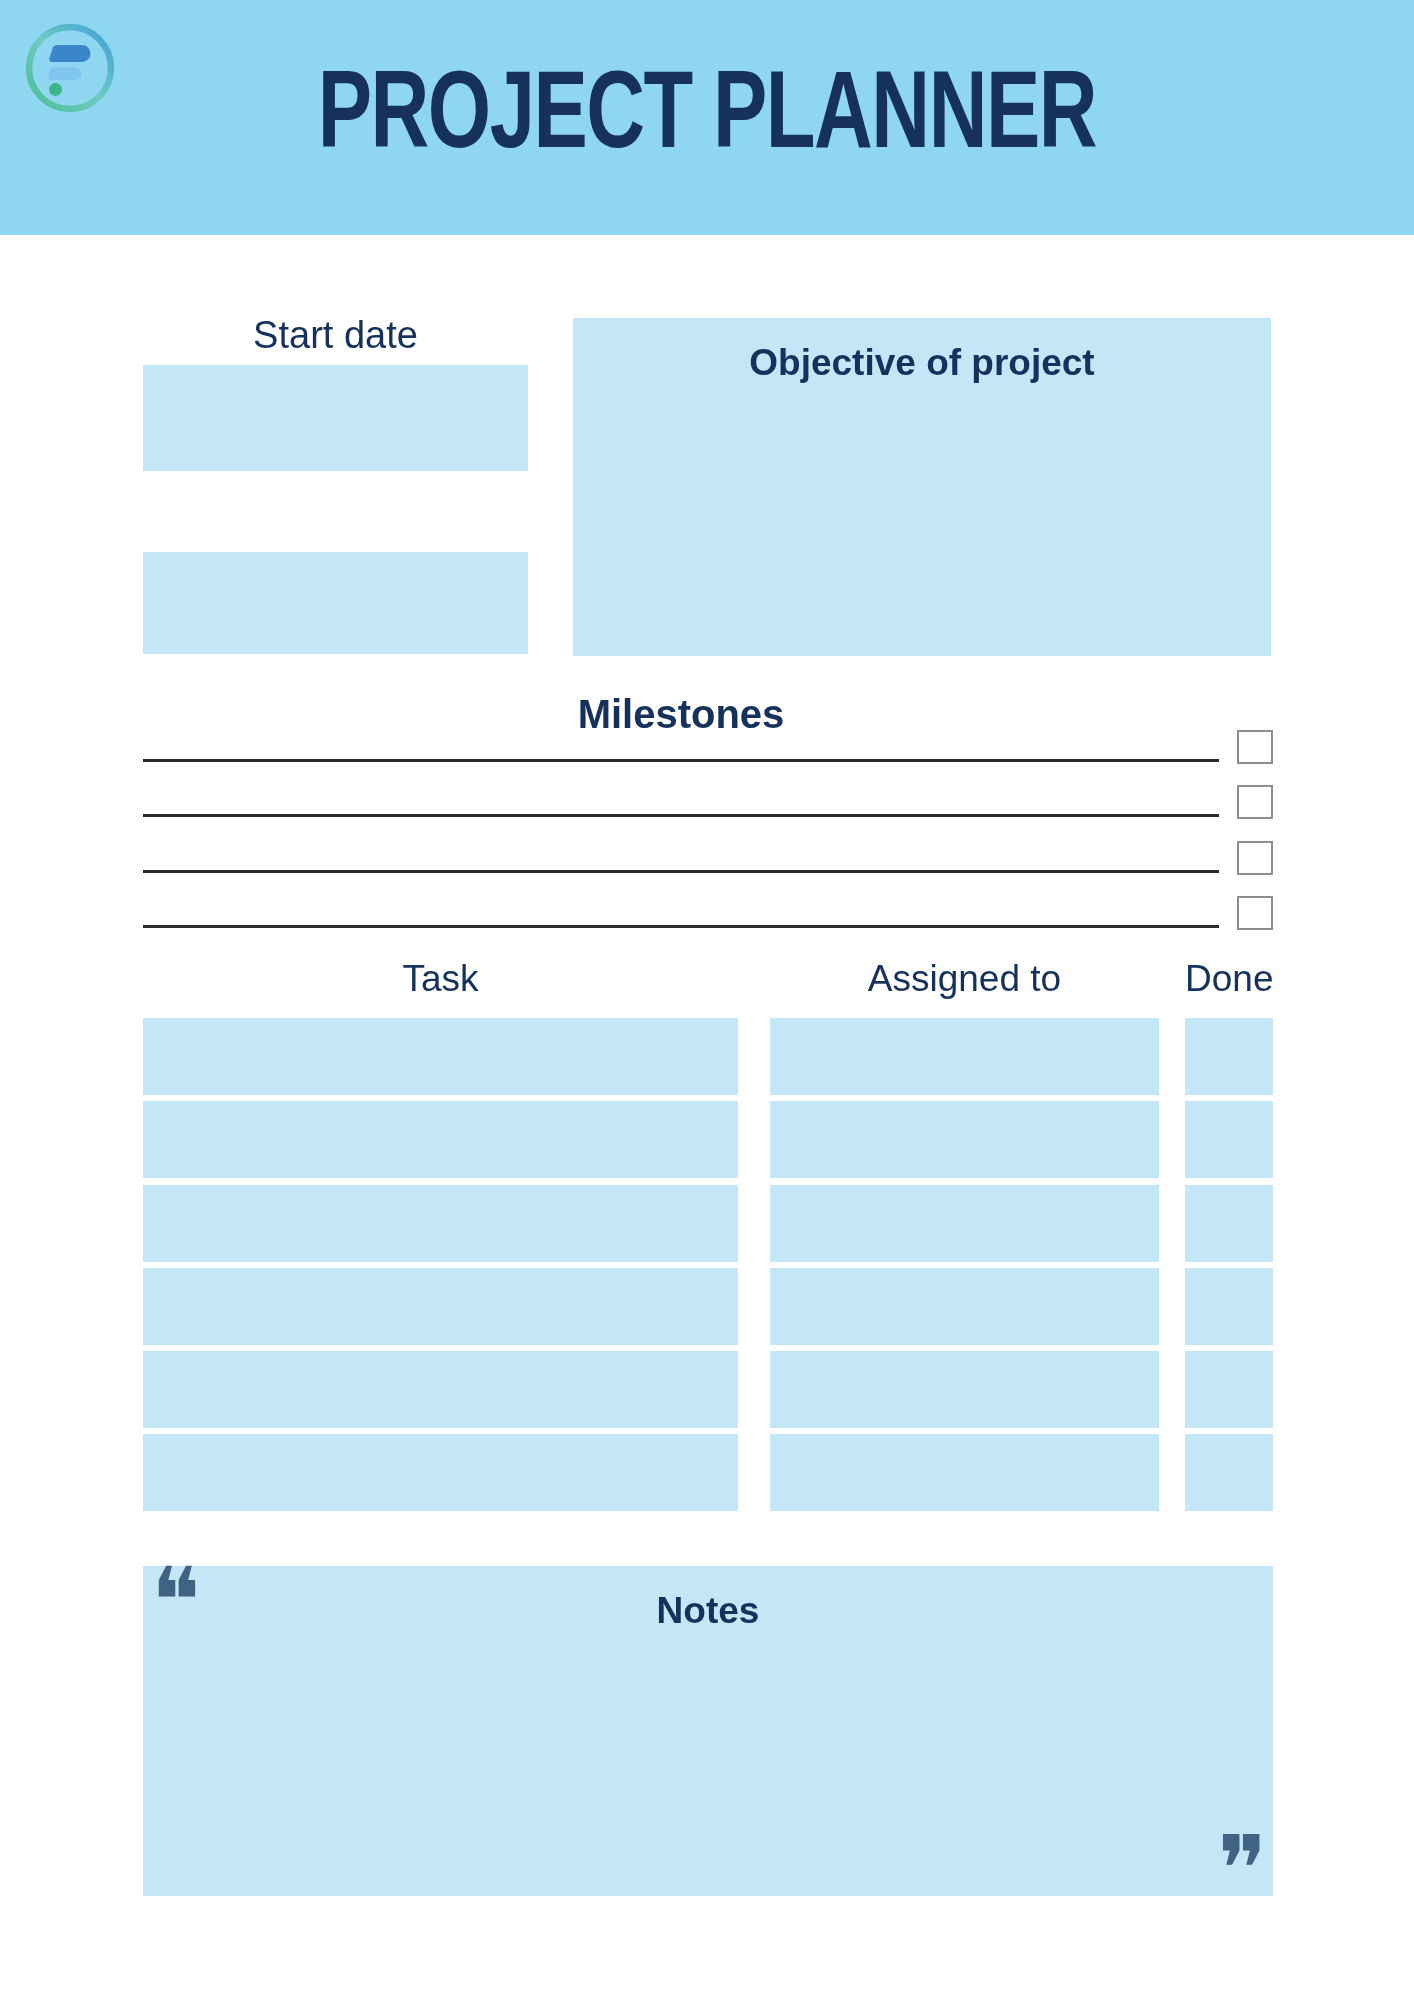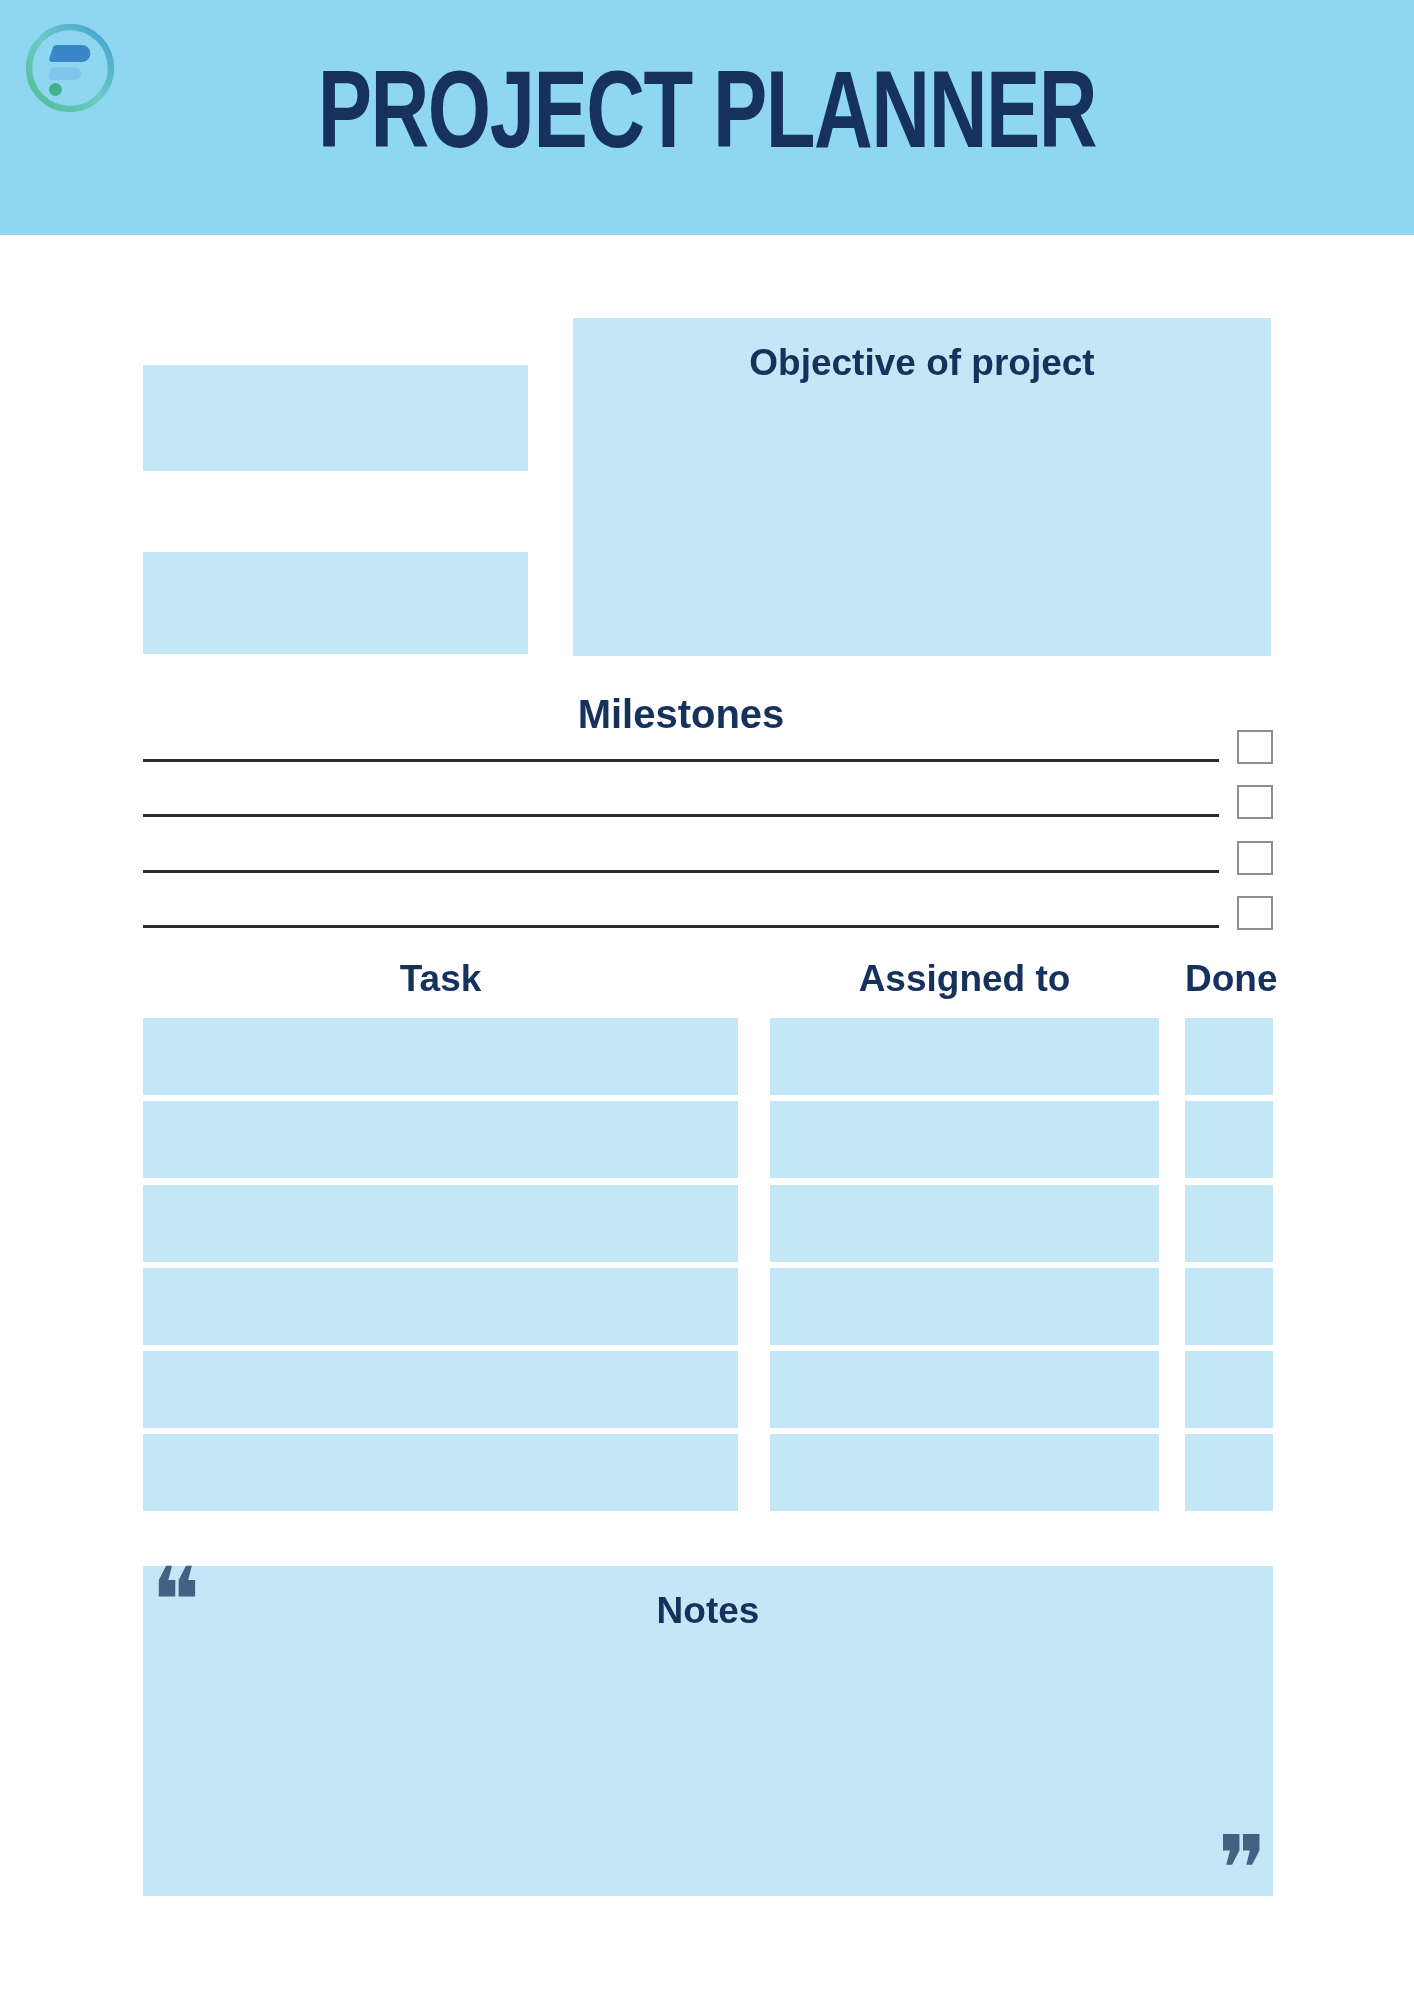--- a/index.html
+++ b/index.html
@@ -65,21 +65,21 @@
     position:absolute;left:0;bottom:0;width:1076px;height:0;
     border-bottom:3px solid var(--line);
   }
   .ms-checkbox{
     position:absolute;right:0;bottom:-2px;width:36px;height:34px;
     background:#ffffff;border:2px solid var(--checkbox-border);
   }
   
   .col-header{
     position:absolute;top:958px;
-    text-align:center;color:var(--navy);font-size:37px;font-weight:700;
+    text-align:center;color:var(--navy);font-size:37px;font-weight:400;
     white-space:nowrap;
   }
   .th-task{left:143px;width:595px;}
   .th-assigned{left:770px;width:389px;}
   .th-done{left:1185px;width:88px;}
   .task-rows{position:absolute;left:143px;top:1018px;width:1130px;}
   .t-row{display:flex;height:77px;margin-bottom:6.3px;}
   .cell{background:var(--field-bg);height:77px;}
   .c-task{width:595px;margin-right:32px;}
   .c-assigned{width:389px;margin-right:26px;}
@@ -114,20 +114,21 @@
       <circle cx="45" cy="45" r="41" fill="none" stroke="url(#ringGrad)" stroke-width="6.5"></circle>
       <path d="M32 22 Q28.5 22 27.5 25.5 L24.5 35 Q23.5 39 27.5 39 L57 39 A 8.5 8.5 0 0 0 57 22 Z" fill="#3a86c8"></path>
       <path d="M29 44.5 Q26 44.5 25.2 47.5 L23.5 53.5 Q22.7 57 26.3 57 L50 57 A 6.2 6.2 0 0 0 50 44.5 Z" fill="#7ec6ee"></path>
       <circle cx="30.5" cy="66.5" r="6.5" fill="#3eb489"></circle>
     </svg>
     <div class="title">
       <span>PROJECT PLANNER</span>
     </div>
   </div>
 
+  <div class="field-label start-label">Start date</div>
   <div class="field start-field"></div>
 
   <div class="field end-field"></div>
 
   <div class="objective-box">
     <div class="box-heading">Objective of project</div>
   </div>
 
   <div class="milestones-label">Milestones</div>
   <div class="milestones-list">

